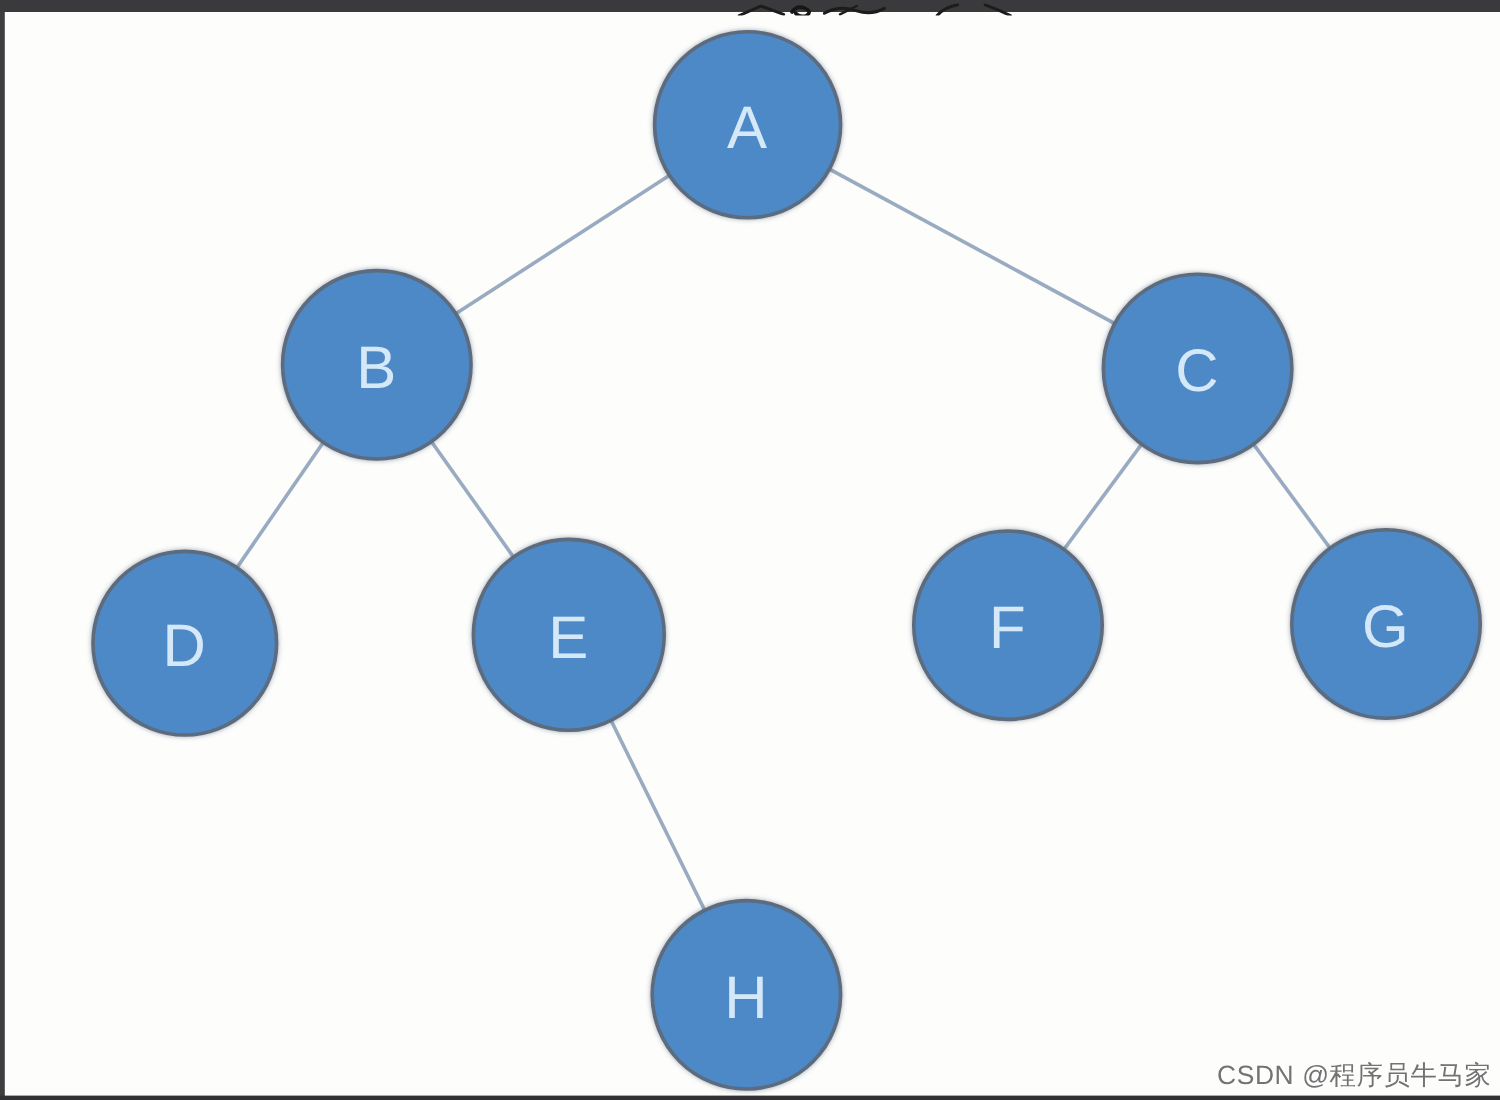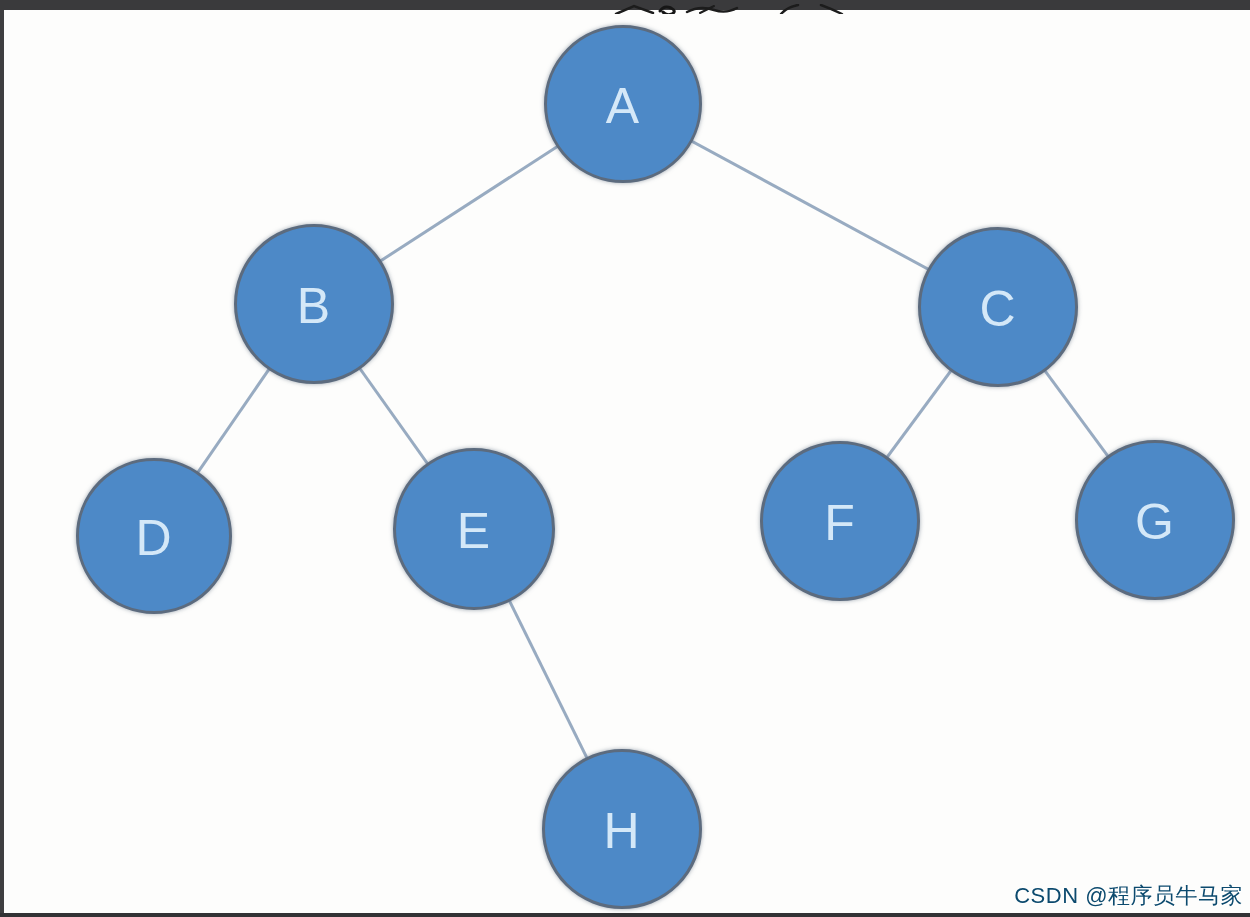--- a/index.html
+++ b/index.html
@@ -127,15 +127,15 @@
         <span class="node-label" style="color: rgb(212, 232, 248);">F</span>
       </div>
       <div class="tree-node" style="left: 1075px; top: 440px; width: 160px; height: 160px; background: rgb(77, 137, 199); border: 3px solid rgb(92, 107, 126);">
         <span class="node-label" style="color: rgb(212, 232, 248);">G</span>
       </div>
       <div class="tree-node" style="left: 542px; top: 749px; width: 160px; height: 160px; background: rgb(77, 137, 199); border: 3px solid rgb(92, 107, 126);">
         <span class="node-label" style="color: rgb(212, 232, 248);">H</span>
       </div>
     </div>
 
-  <div class="watermark" style="color: #0c4a6e; margin-left: 20px;">CSDN @程序员牛马家</div>
+  <div class="watermark" style="color: #737373; margin-left: 20px;">CSDN @程序员牛马家</div>
 
 </div>
 
 </body></html>

